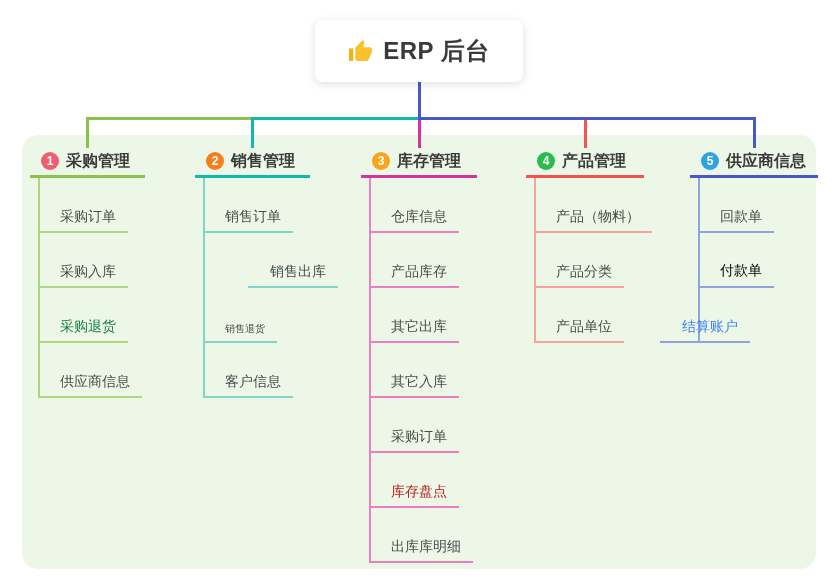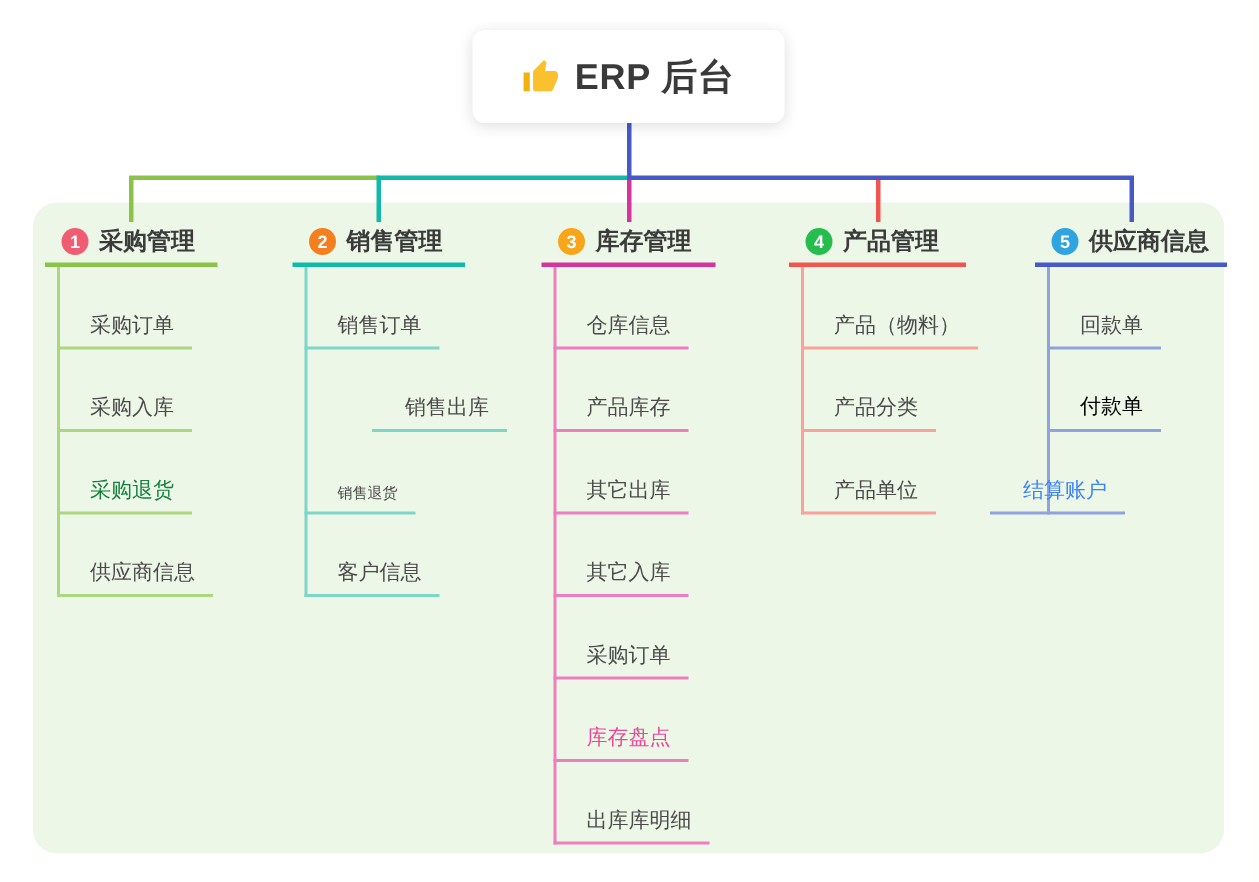--- a/index.html
+++ b/index.html
@@ -86,21 +86,21 @@
       </div>
       <div style="position: absolute; left: 369px; top: 317px; height: 26px; box-sizing: border-box; display: flex; align-items: flex-end; border-bottom: 2px solid rgb(239, 126, 192); padding: 0px 12px 5px 22px; font-size: 14px; color: rgb(74, 74, 74); white-space: nowrap; z-index: 2;">
         <span>其它出库</span>
       </div>
       <div style="position: absolute; left: 369px; top: 372px; height: 26px; box-sizing: border-box; display: flex; align-items: flex-end; border-bottom: 2px solid rgb(239, 126, 192); padding: 0px 12px 5px 22px; font-size: 14px; color: rgb(74, 74, 74); white-space: nowrap; z-index: 2;">
         <span>其它入库</span>
       </div>
       <div style="position: absolute; left: 369px; top: 427px; height: 26px; box-sizing: border-box; display: flex; align-items: flex-end; border-bottom: 2px solid rgb(239, 126, 192); padding: 0px 12px 5px 22px; font-size: 14px; color: rgb(74, 74, 74); white-space: nowrap; z-index: 2;">
         <span>采购订单</span>
       </div>
-      <div style="position: absolute; left: 369px; top: 482px; height: 26px; box-sizing: border-box; display: flex; align-items: flex-end; border-bottom: 2px solid rgb(239, 126, 192); padding: 0px 12px 5px 22px; font-size: 14px; color: #ec4899; white-space: nowrap; z-index: 2;">
+      <div style="position: absolute; left: 369px; top: 482px; height: 26px; box-sizing: border-box; display: flex; align-items: flex-end; border-bottom: 2px solid rgb(239, 126, 192); padding: 0px 12px 5px 22px; font-size: 14px; color: #b91c1c; white-space: nowrap; z-index: 2;">
         <span>库存盘点</span>
       </div>
       <div style="position: absolute; left: 369px; top: 537px; height: 26px; box-sizing: border-box; display: flex; align-items: flex-end; border-bottom: 2px solid rgb(239, 126, 192); padding: 0px 12px 5px 22px; font-size: 14px; color: rgb(74, 74, 74); white-space: nowrap; z-index: 2;">
         <span>出库库明细</span>
       </div>
       <div style="position: absolute; left: 583.5px; top: 120px; width: 3px; height: 28px; background: rgb(242, 84, 78); z-index: 2;"></div>
       <div style="position: absolute; left: 526px; top: 148px; width: 118px; height: 26px; display: flex; align-items: center; gap: 7px; padding-left: 11px; box-sizing: border-box; z-index: 2;">
         <span class="badge" style="background: rgb(39, 189, 78);">4</span>
         <span class="btext">产品管理</span>
       </div>

